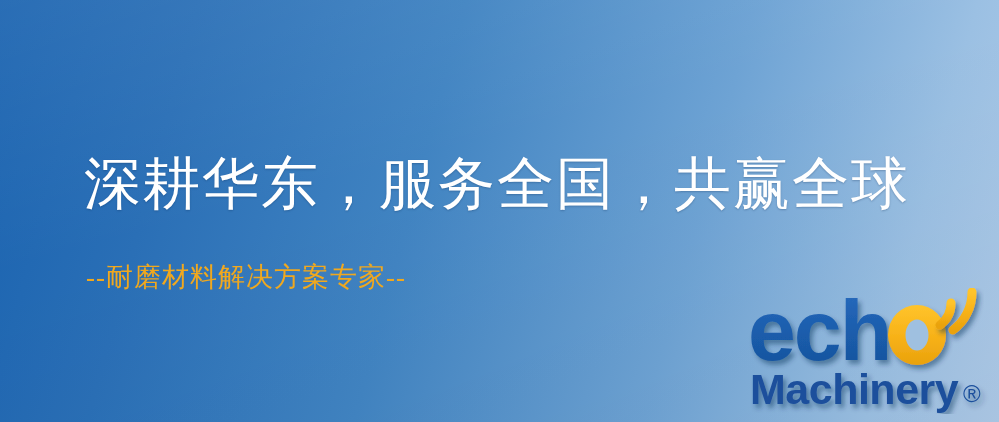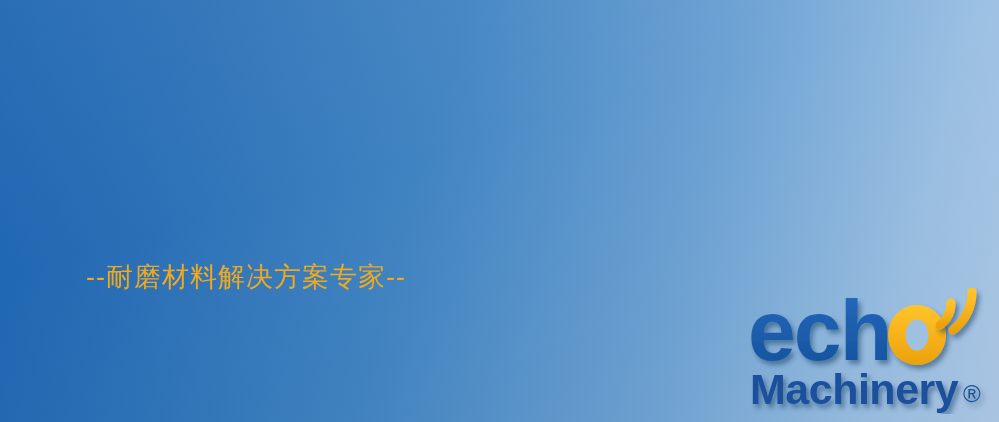--- a/index.html
+++ b/index.html
@@ -46,21 +46,21 @@
     letter-spacing: 2px;
     white-space: nowrap;
     text-shadow: 0 1px 2px rgba(10,40,80,0.28);
     z-index: 3;
   }
 
   .subtitle {
     position: absolute;
     left: 86px;
     top: 264px;
-    font-family: Liberation Sans, sans-serif;
+    font-family: Liberation Serif, serif;
     font-size: 27px;
     line-height: 1.0;
     color: #f0a81e;
     letter-spacing: 1px;
     white-space: nowrap;
     z-index: 3;
   }
 
   
   .logo {
@@ -76,20 +76,21 @@
     display: block;
     width: 251px;
     height: 126px;
   }
 </style>
 </head>
 <body>
 
 <div id="banner">
 
+  <div class="headline">深耕华东，服务全国，共赢全球</div>
 
   <div class="subtitle">--耐磨材料解决方案专家--</div>
 
   <div class="logo">
     <svg viewBox="0 0 251 126" xmlns="http://www.w3.org/2000/svg" aria-hidden="true">
       <defs>
         <filter id="dropsh" x="-25%" y="-25%" width="160%" height="160%">
           <feDropShadow dx="3" dy="4" stdDeviation="2.4" flood-color="#0d2c52" flood-opacity="0.45"></feDropShadow>
         </filter>
         <linearGradient id="blueGrad" x1="0" y1="0" x2="0" y2="1">

